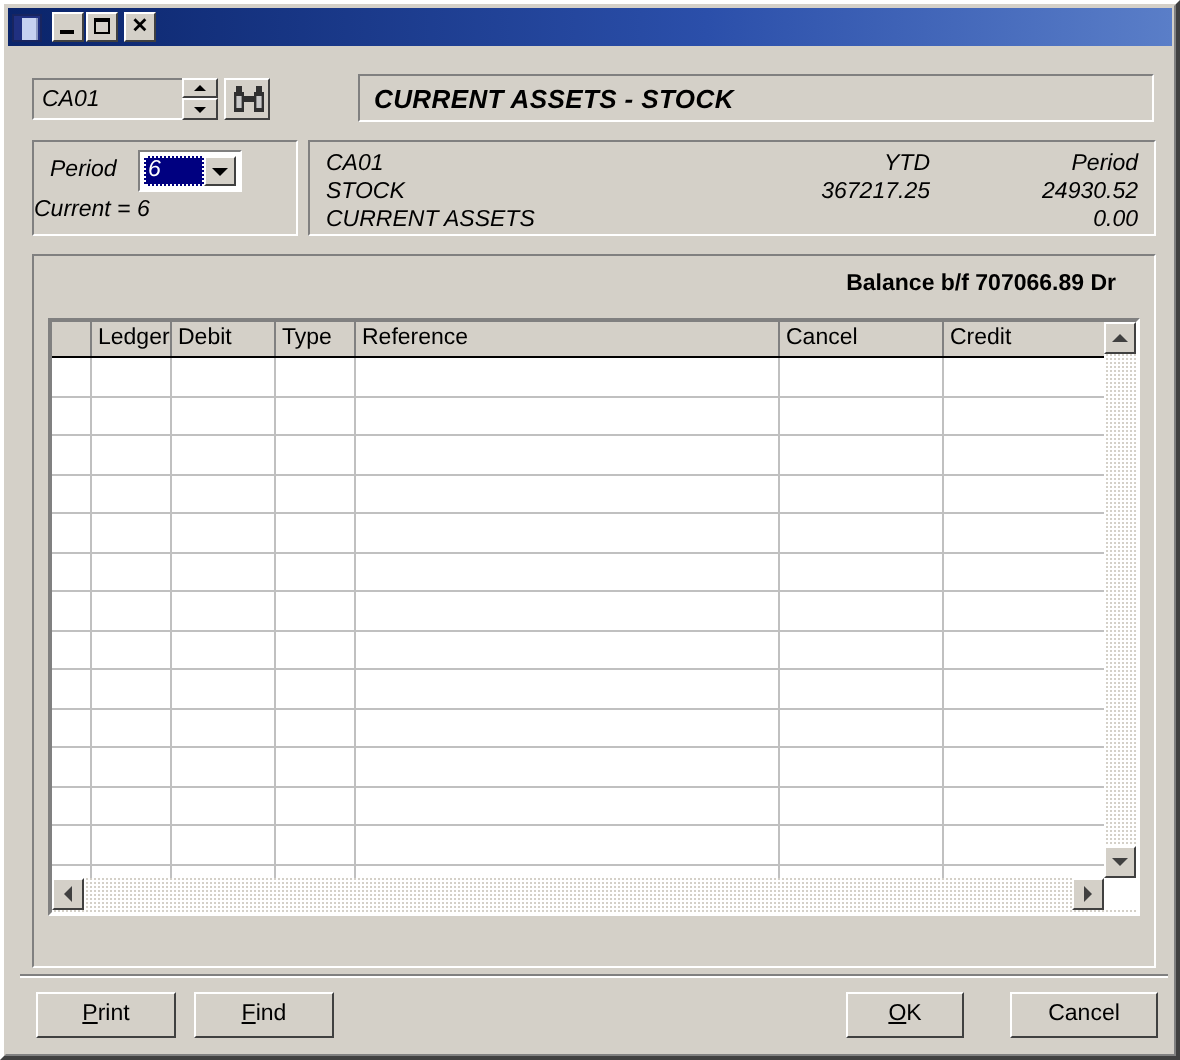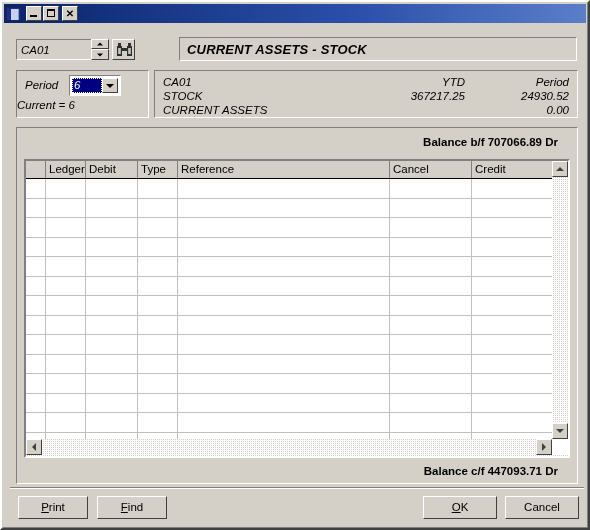--- a/index.html
+++ b/index.html
@@ -440,21 +440,21 @@
     font-size: 11.5px;
     font-family: "Liberation Sans", sans-serif;
     text-align: center;
     line-height: 21px;
     color: #000;
     padding: 0;
   }
   .btn .acc { text-decoration: underline; }
   #btn-print  { left: 16px;  top: 494px; width: 70px; }
   #btn-find   { left: 95px;  top: 494px; width: 70px; }
-  #btn-ok     { left: 421px; top: 494px; width: 74px; }
+  #btn-ok     { left: 421px; top: 494px; width: 59px; }
   #btn-cancel { left: 503px; top: 494px; width: 74px; }
   #bottom-sep {
     position: absolute;
     left: 8px; top: 485px;
     width: 574px; height: 2px;
     border-top: 1px solid #808080;
     border-bottom: 1px solid #ffffff;
     box-sizing: border-box;
   }
 </style>
@@ -688,20 +688,19 @@
       <div class="sb-btn left">
           <span class="tri-sb left"></span>
         </div>
       <div class="sb-btn right">
           <span class="tri-sb right"></span>
         </div>
       <div class="corner"></div>
     </div>
   </div>
 
-  <div id="balance-cf">Balance c/f   447093.71 Dr</div>
 
   <div id="bottom-sep"></div>
   <div class="btn" id="btn-print"><span class="acc">P</span><span>rint</span></div>
   <div class="btn" id="btn-find"><span class="acc">F</span><span>ind</span></div>
   <div class="btn" id="btn-ok"><span class="acc">O</span><span>K</span></div>
   <div class="btn" id="btn-cancel"><span>Cancel</span></div>
 </div>
 
 </body></html>

